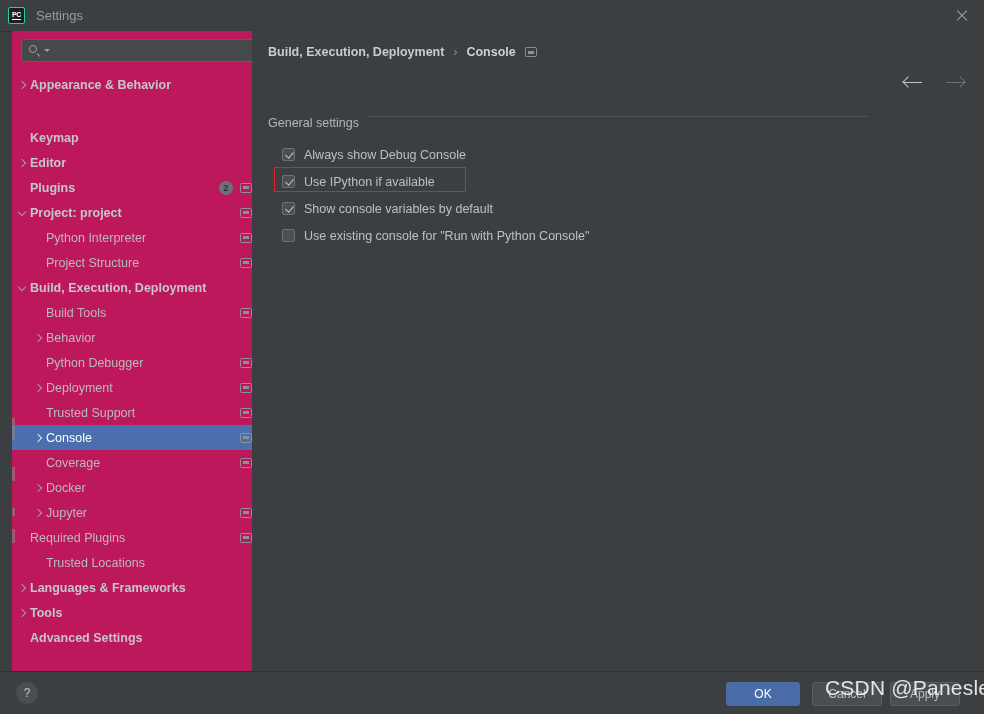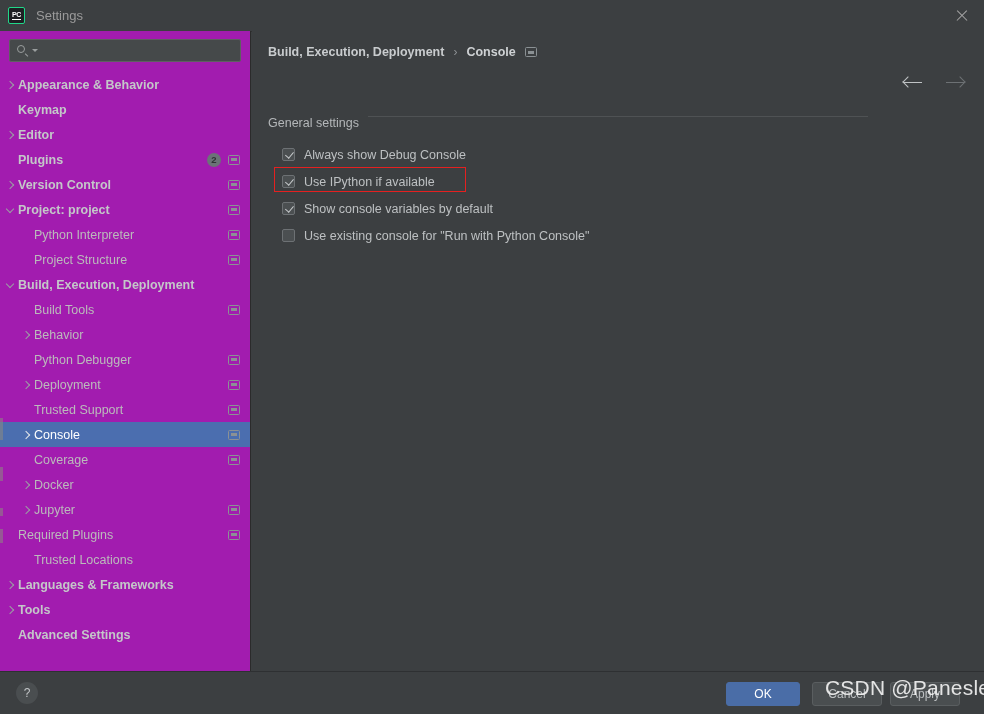--- a/index.html
+++ b/index.html
@@ -71,24 +71,24 @@
     left: 1px; top: 7px;
     width: 14px; height: 1.4px;
     background: #a6a6a6;
   }
   .win-close::before { transform: rotate(45deg); }
   .win-close::after  { transform: rotate(-45deg); }
 
   
   .sidebar {
     position: absolute;
-    left: 0; top: 31px;
+    left: 12px; top: 31px;
     width: 251px;
     height: 640px;
-    background: #a21caf;
+    background: #be185d;
     box-sizing: border-box;
     border-right: 1px solid #2b2b2b;
     overflow: hidden;
   }
   .search-wrap {
     padding: 8px 9px 0 9px;
   }
   .search-box {
     height: 23px;
     background: #45494a;
@@ -441,48 +441,37 @@
   </div>
 
   <div class="tree" id="tree">
       <div class="tree-row bold" style="padding-left: 2px;">
         <div class="arrow-slot">
           <span class="chev"></span>
         </div>
         <span class="tree-label">Appearance &amp; Behavior</span>
         <div class="row-right"></div>
       </div>
-      <div class="tree-row bold" style="padding-left: 2px;">
+      <div class="tree-row bold" style="padding-left: 2px; margin-top: 28px;">
         <div class="arrow-slot"></div>
         <span class="tree-label">Keymap</span>
         <div class="row-right"></div>
       </div>
       <div class="tree-row bold" style="padding-left: 2px;">
         <div class="arrow-slot">
           <span class="chev"></span>
         </div>
         <span class="tree-label">Editor</span>
         <div class="row-right"></div>
       </div>
       <div class="tree-row bold" style="padding-left: 2px;">
         <div class="arrow-slot"></div>
         <span class="tree-label">Plugins</span>
         <div class="row-right">
           <span class="badge">2</span>
-          <span class="scope-icon">
-            <i></i>
-          </span>
-        </div>
-      </div>
-      <div class="tree-row bold" style="padding-left: 2px;">
-        <div class="arrow-slot">
-          <span class="chev"></span>
-        </div>
-        <span class="tree-label">Version Control</span>
-        <div class="row-right">
           <span class="scope-icon">
             <i></i>
           </span>
         </div>
       </div>
       <div class="tree-row bold" style="padding-left: 2px;">
         <div class="arrow-slot">
           <span class="chev down"></span>
         </div>
         <span class="tree-label">Project: project</span>

